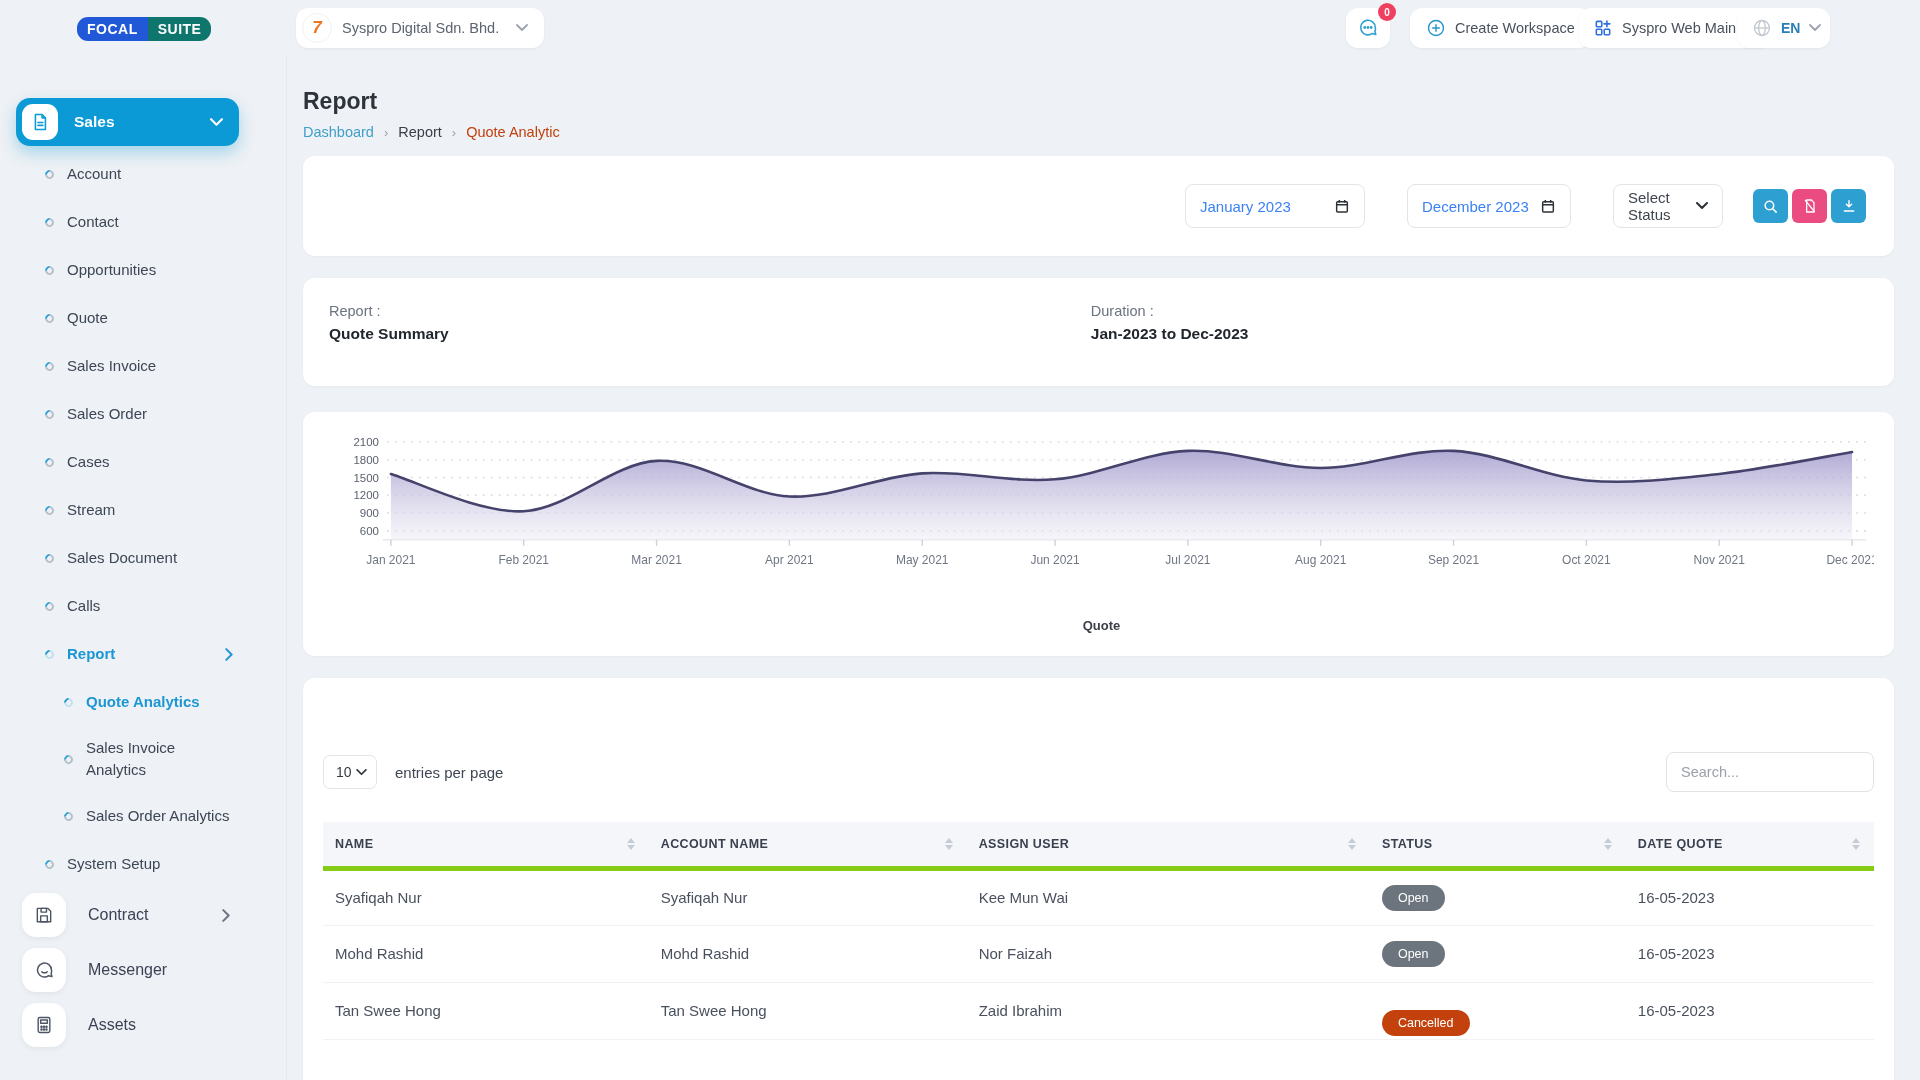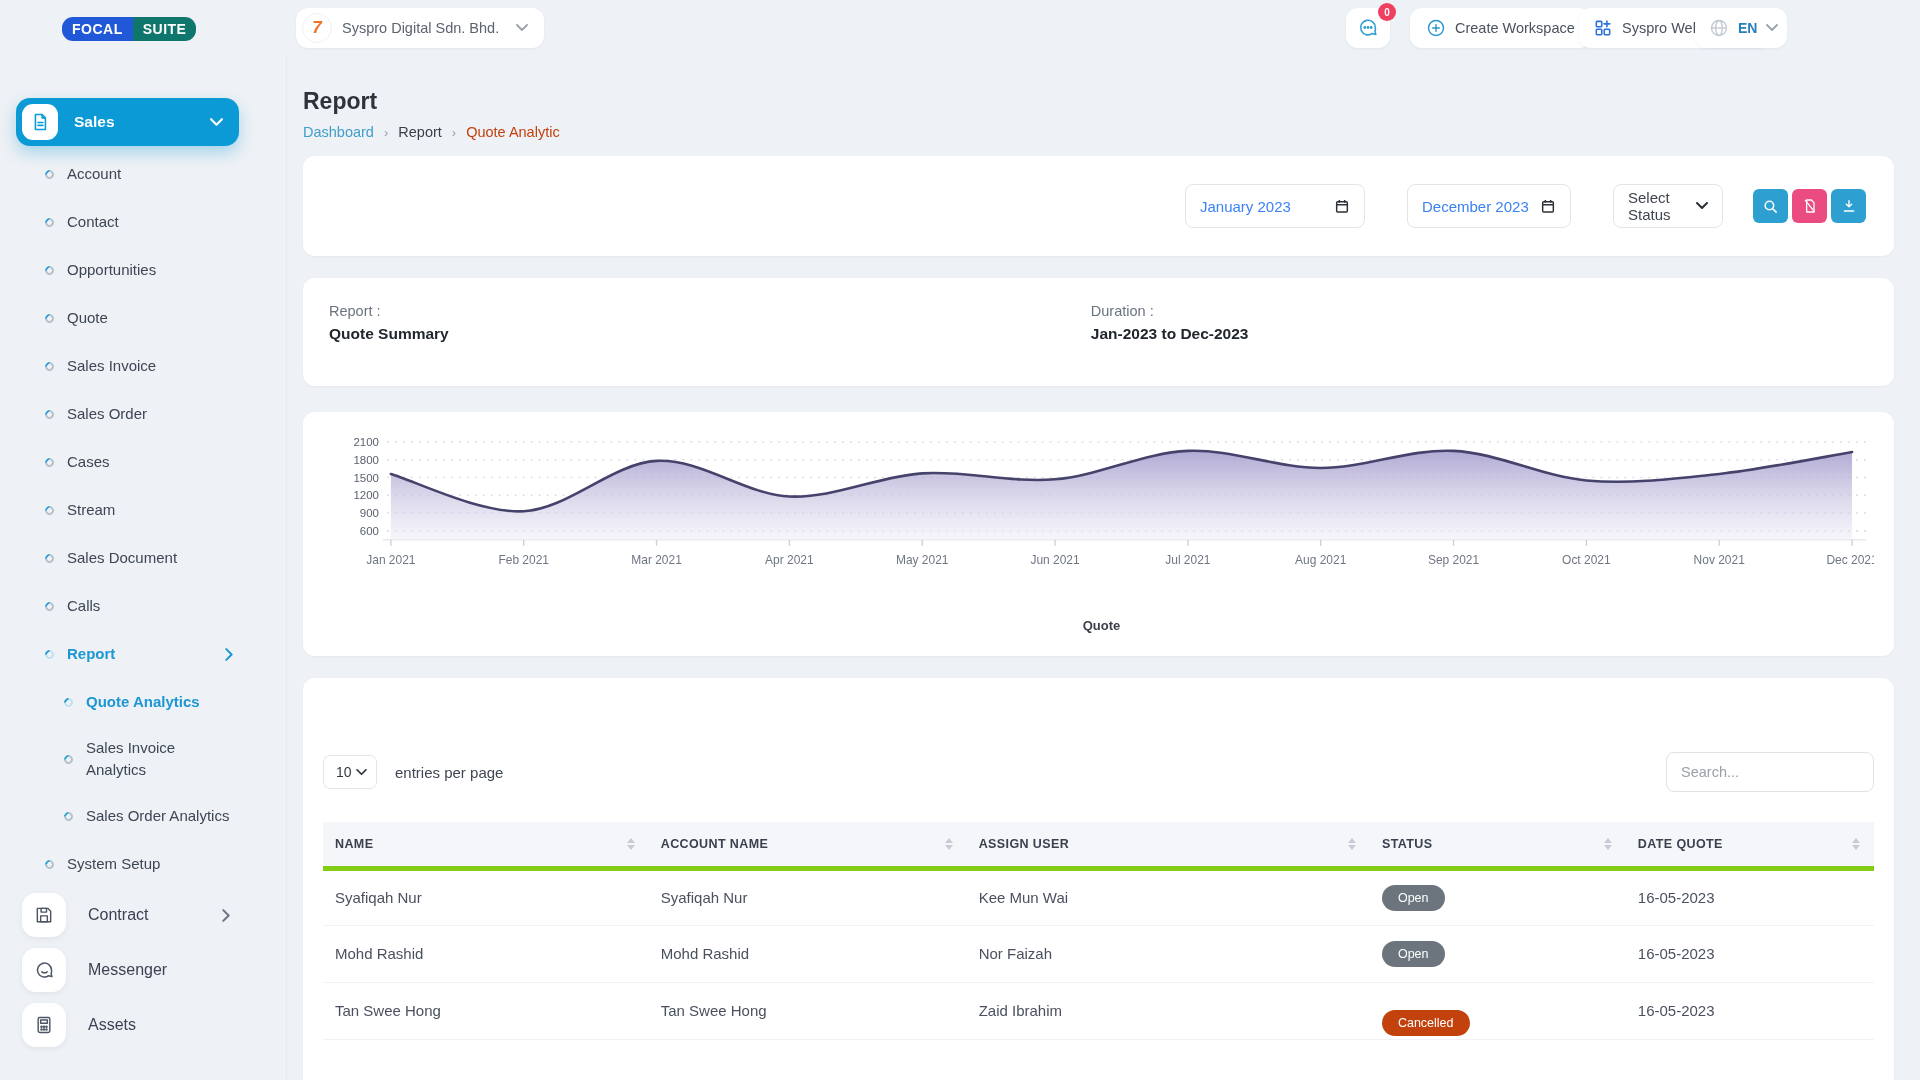--- a/index.html
+++ b/index.html
@@ -2,41 +2,41 @@
 <html><head>
 <meta charset="utf-8">
 <style>
   * { margin:0; padding:0; box-sizing:border-box; }
   html,body { width:1920px; height:1080px; overflow:hidden; }
   body { background:#eef1f5; font-family:"Liberation Sans","DejaVu Sans",sans-serif; color:#3d4654; }
   .page { position:relative; width:1920px; height:1080px; }
 
   
   .topbar { position:absolute; top:0; left:0; width:1920px; height:56px; }
-  .logo { position:absolute; left:62px; top:17px; display:flex; }
+  .logo { position:absolute; left:77px; top:17px; display:flex; }
   .logo-pill { color:#fff; font-weight:700; font-size:14px; letter-spacing:.5px; padding:4px 10px; }
   .logo-pill.blue { background:#2158d8; border-radius:11px 0 0 11px; }
   .logo-pill.red  { background:#0f766e; border-radius:0 11px 11px 0; }
 
   .pill { position:absolute; top:8px; height:40px; background:#fff; border-radius:12px;
           display:flex; align-items:center; box-shadow:0 1px 3px rgba(25,39,70,.05); }
   .ws-pill { left:296px; padding:0 16px 0 6px; gap:10px; width:248px; }
   .ws-avatar { width:30px; height:30px; border-radius:50%; background:#fff; border:1px solid #f0f1f3;
                display:flex; align-items:center; justify-content:center;
                color:#ee7320; font-weight:800; font-style:italic; font-size:17px; }
   .ws-name { font-size:14.5px; color:#5b6470; }
   .chat-btn { left:1346px; width:44px; justify-content:center; }
   .chat-badge { position:absolute; top:-5px; right:-6px; min-width:18px; height:18px; border-radius:9px;
                 background:#ef4060; color:#fff; font-size:10px; font-weight:700;
                 display:flex; align-items:center; justify-content:center; padding:0 5px; }
   .create-pill { left:1410px; padding:0 16px; gap:9px; }
   .create-pill span { font-size:14.5px; color:#4a515e; }
   .wsmenu-pill { left:1579px; padding:0 14px; gap:9px; }
   .wsmenu-pill span { font-size:14.5px; color:#4a515e; }
-  .lang-pill { left:1695px; padding:0 14px; gap:9px; width:92px; }
+  .lang-pill { left:1738px; padding:0 14px; gap:9px; width:92px; }
   .lang-pill .lang { font-size:14px; color:#2a7fb8; font-weight:600; }
   .chev { color:#9aa3ae; display:flex; }
 
   
   .sidebar { position:absolute; top:56px; left:0; width:287px; bottom:0;
              border-right:1px solid #e6eaee; padding-top:42px; overflow:hidden; }
   .side-pill { margin:0 47px 0 16px; height:48px; background:#0c9ad6; border-radius:14px;
                box-shadow:0 7px 16px rgba(12,154,214,.32); display:flex; align-items:center;
                padding:0 16px 0 6px; color:#fff; position:relative; }
   .side-pill .tile { width:36px; height:36px; background:#fff; border-radius:11px;

